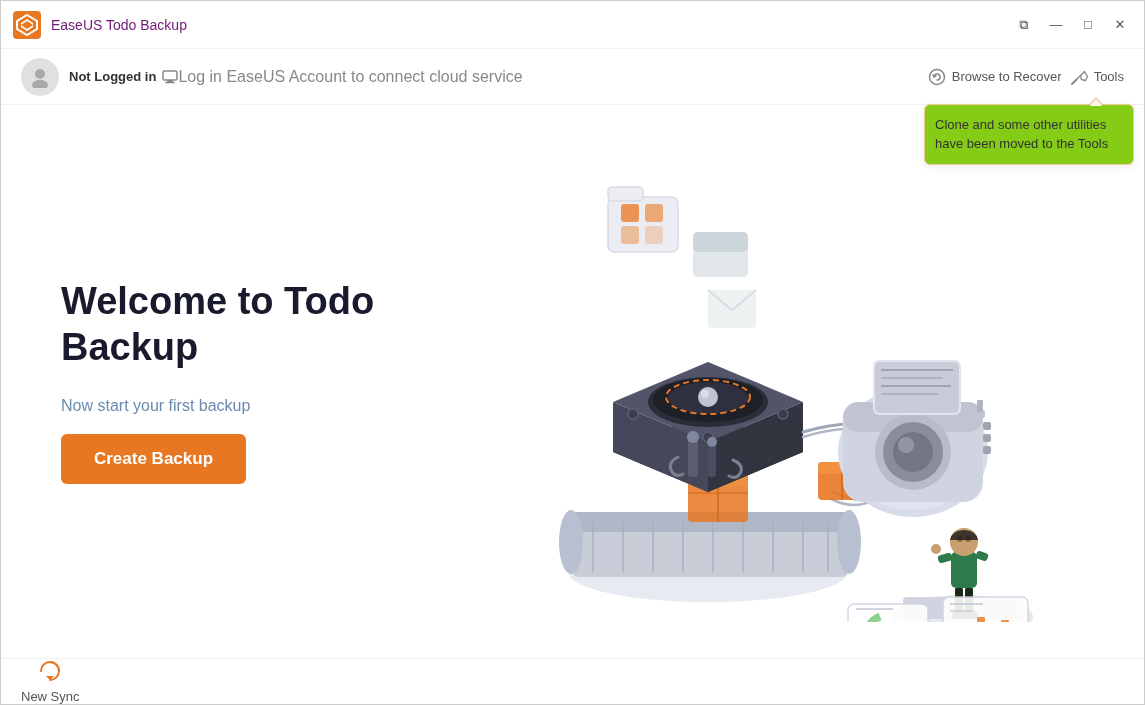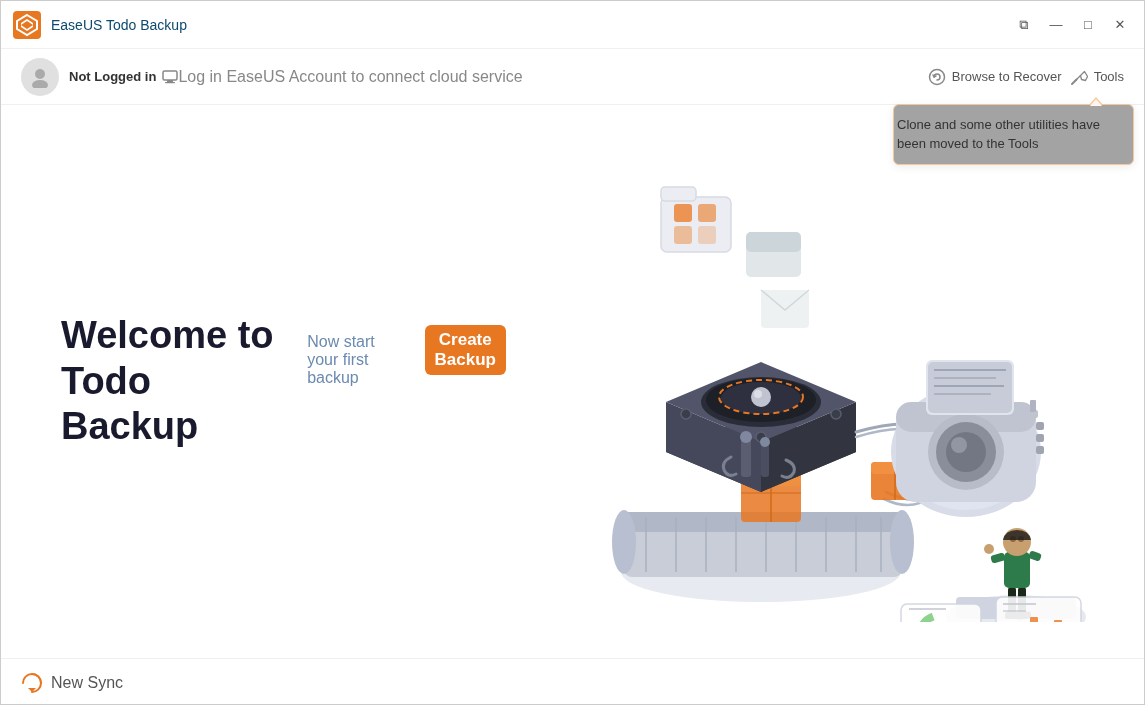--- a/index.html
+++ b/index.html
@@ -26,21 +26,21 @@
     }
     #app-logo {
       width: 28px;
       height: 28px;
       margin-right: 10px;
       flex-shrink: 0;
     }
     #app-title-text {
       font-size: 14px;
       font-weight: 500;
-      color: #0c4a6e;
+      color: #701a75;
       flex: 1;
     }
     #window-controls {
       display: flex;
       gap: 8px;
     }
     .win-btn {
       width: 24px;
       height: 24px;
       display: flex;
@@ -108,25 +108,25 @@
       cursor: pointer;
       font-size: 13px;
       color: #555;
     }
 
     
     #tools-tooltip {
       position: absolute;
       top: 36px;
       right: -10px;
-      background: #a3a3a3;
+      background: #84cc16;
       border: 1px solid #f5c89a;
       border-radius: 6px;
-      padding: 10px 3px;
-      width: 241px;
+      padding: 10px 10px;
+      width: 210px;
       font-size: 13px;
       color: #333;
       line-height: 1.5;
       z-index: 100;
       box-shadow: 0 2px 8px rgba(0,0,0,0.08);
     }
     #tools-tooltip::before {
       content: '';
       position: absolute;
       top: -8px;
@@ -150,36 +150,37 @@
       display: flex;
       height: calc(705px - 48px - 56px - 48px);
       padding: 0 60px;
       align-items: center;
       position: relative;
     }
 
     #left-content {
       flex: 0 0 340px;
       display: flex;
-      gap: 28px;
+      flex-direction: column;
+      gap: 7px;
       z-index: 2;
     }
     #welcome-title {
       font-size: 38px;
       font-weight: 700;
       color: #1a1a2e;
       line-height: 1.2;
     }
     #welcome-subtitle {
       font-size: 16px;
       color: #6a8ab0;
       margin-top: 20px;
     }
     #create-backup-btn {
-      width: 171px;
+      width: 185px;
       height: 50px;
       background: #e87722;
       color: #fff;
       font-size: 17px;
       font-weight: 600;
       border: none;
       border-radius: 6px;
       cursor: pointer;
       margin-top: 12px;
     }
@@ -200,22 +201,23 @@
       align-items: center;
       padding: 0 20px;
       border-top: 1px solid #f0f0f0;
       background: #fff;
     }
     #new-sync-action {
       display: flex;
       align-items: center;
       gap: 8px;
       cursor: pointer;
-      font-size: 16px;
+      font-size: 13px;
       color: #555;
+      flex-direction: column;
     }
 
     
     .illustration-svg {
       width: 580px;
       height: 480px;
     }
   </style>
 </head>
 <body>

